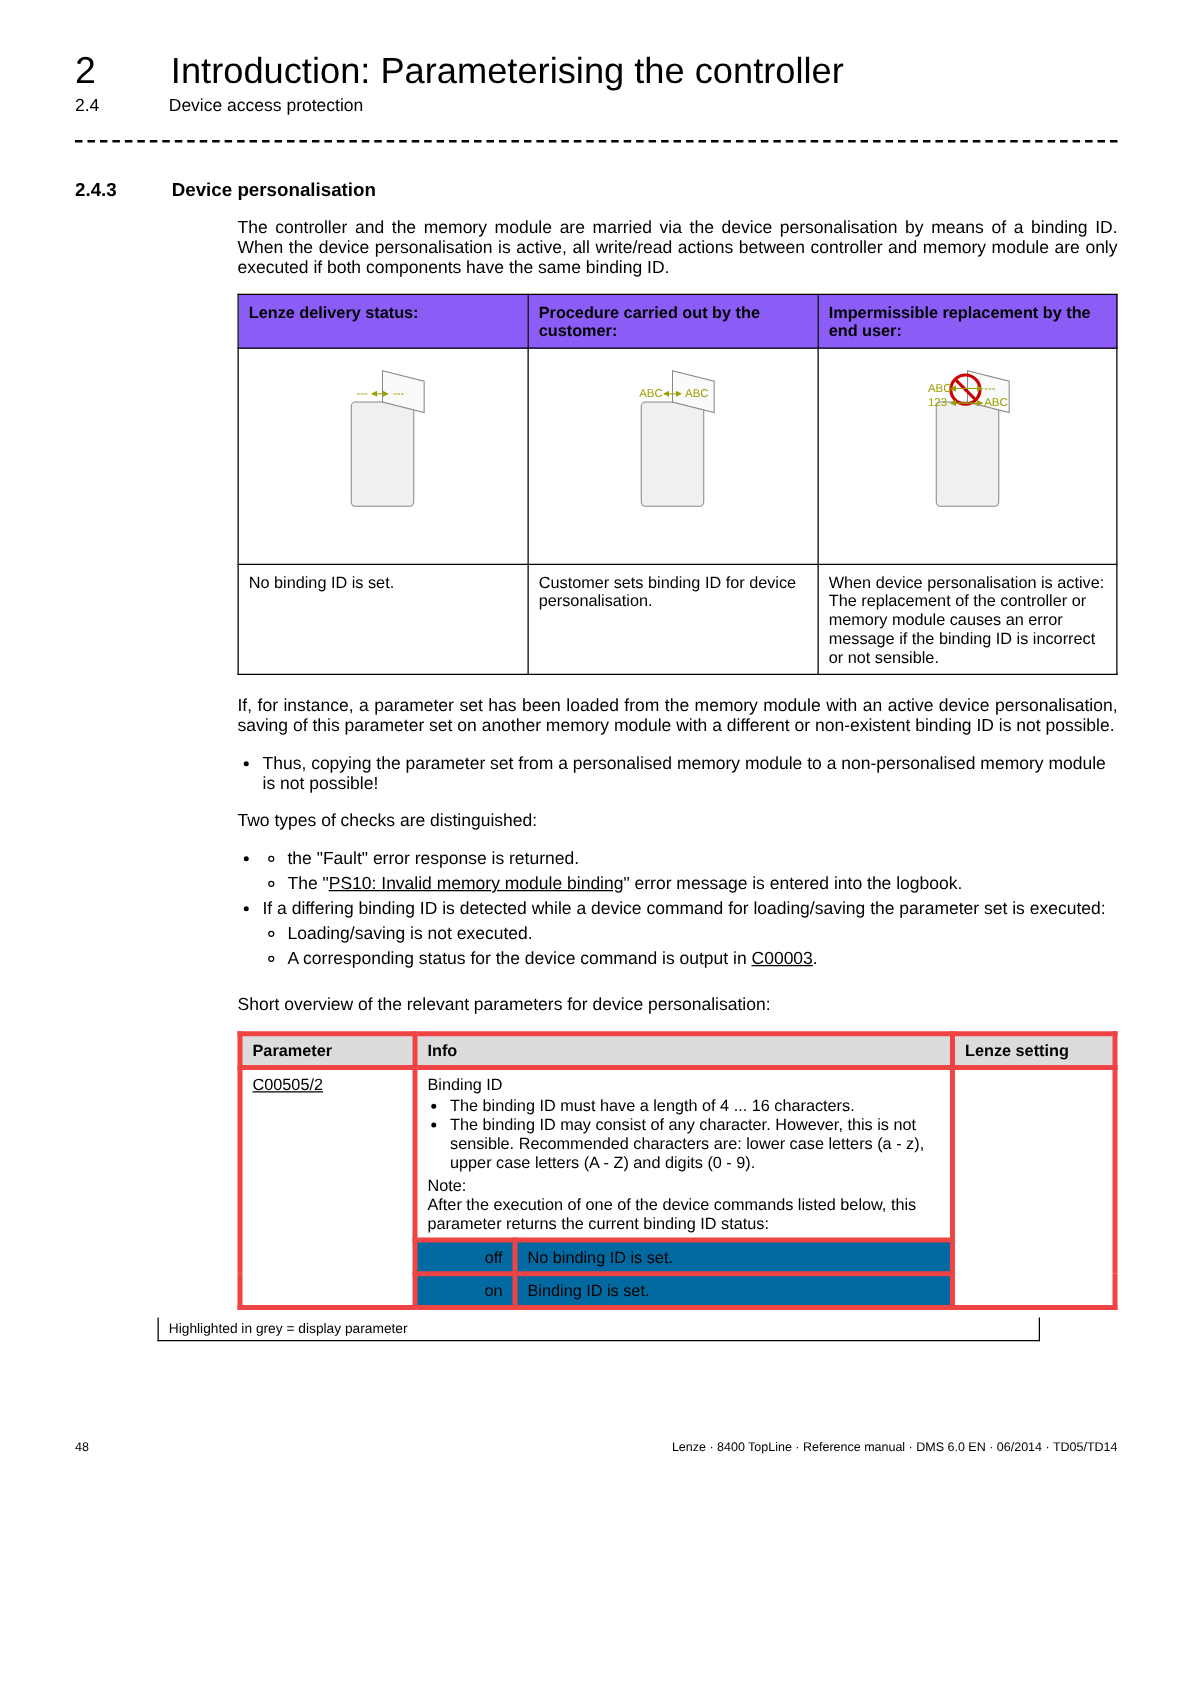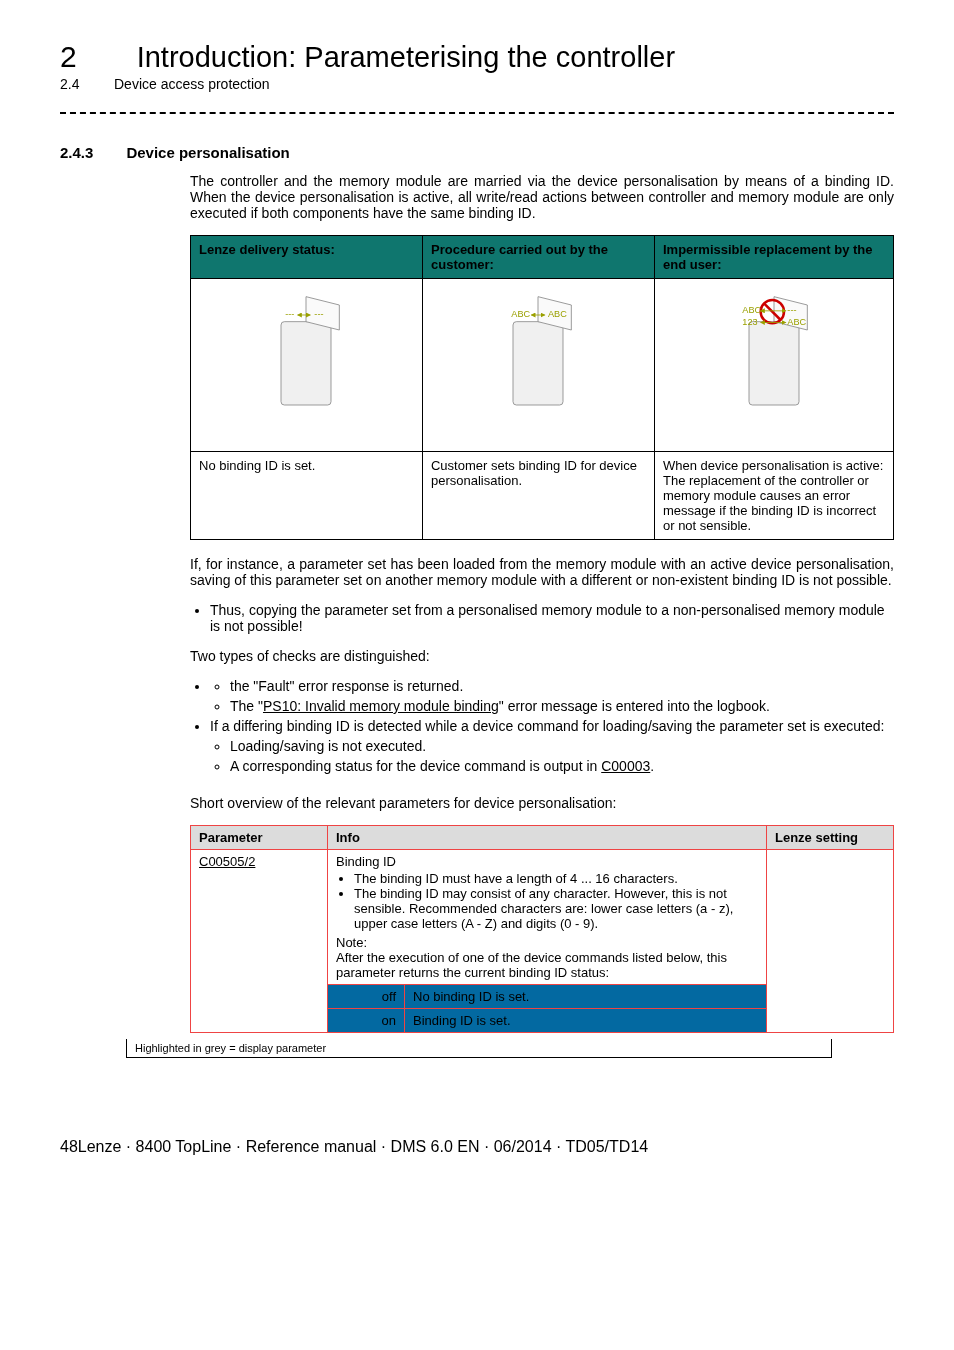--- a/index.html
+++ b/index.html
@@ -21,33 +21,33 @@
   .chapter-num {
     font-size: 30px;
     font-weight: 400;
   }
   .chapter-title {
     font-size: 29px;
     font-weight: 400;
   }
   .subheader {
     display: flex;
-    gap: 24px;
+    gap: 45px;
     font-size: 14px;
     margin-bottom: 20px;
   }
   .sub-num { width: 30px; }
   .dashed-line {
     border-top: 2px dashed #000;
     height: 0;
     margin-bottom: 30px;
   }
   .section-header {
     display: flex;
-    gap: 33px;
+    gap: 44px;
     font-weight: bold;
     font-size: 15px;
     margin-bottom: 12px;
   }
   .content-block {
     margin-left: 130px;
     margin-bottom: 14px;
   }
   .content-block.justify { text-align: justify; }
   .content-block ul { margin: 4px 0; padding-left: 20px; }
@@ -61,56 +61,57 @@
     width: calc(100% - 130px);
     margin-bottom: 16px;
   }
   table.box-table th, table.box-table td {
     border: 1px solid #000;
     padding: 6px 8px;
     vertical-align: top;
     font-size: 13px;
   }
   table.box-table th {
-    background: #0f766e;
+    background: #8b5cf6;
     font-weight: bold;
     text-align: left;
   }
   .img-cell { height: 160px; text-align: center; vertical-align: middle; position: relative; }
 
   .device-svg { width: 100px; height: 140px; }
 
   table.param-table {
     margin-left: 130px;
     border-collapse: collapse;
     width: calc(100% - 130px);
     margin-bottom: 6px;
     font-size: 13px;
   }
   table.param-table th, table.param-table td {
-    border: 1px solid #ef4444;
+    border: 4px solid #ef4444;
     padding: 4px 8px;
     vertical-align: top;
     text-align: left;
   }
   table.param-table th { background: #dcdcdc; font-weight: bold; }
   table.param-table td.right { text-align: right; width: 60px; }
   table.param-table td.grey { background: #0369a1; }
   .param-note {
     margin-left: 66px;
     font-size: 11px;
     border: 1px solid #000;
     border-top: none;
     padding: 3px 8px;
     width: calc(100% - 146px);
   }
   .footer {
     margin-top: 80px;
     display: flex;
-    font-size: 16px;
+    justify-content: space-between;
+    font-size: 10px;
   }
   .bold { font-weight: normal; margin-top: 21px; }
 </style>
 </head>
 <body>
 
 <div class="chapter-header">
   <span class="chapter-num">2</span>
   <span class="chapter-title">Introduction: Parameterising the controller</span>
 </div>

